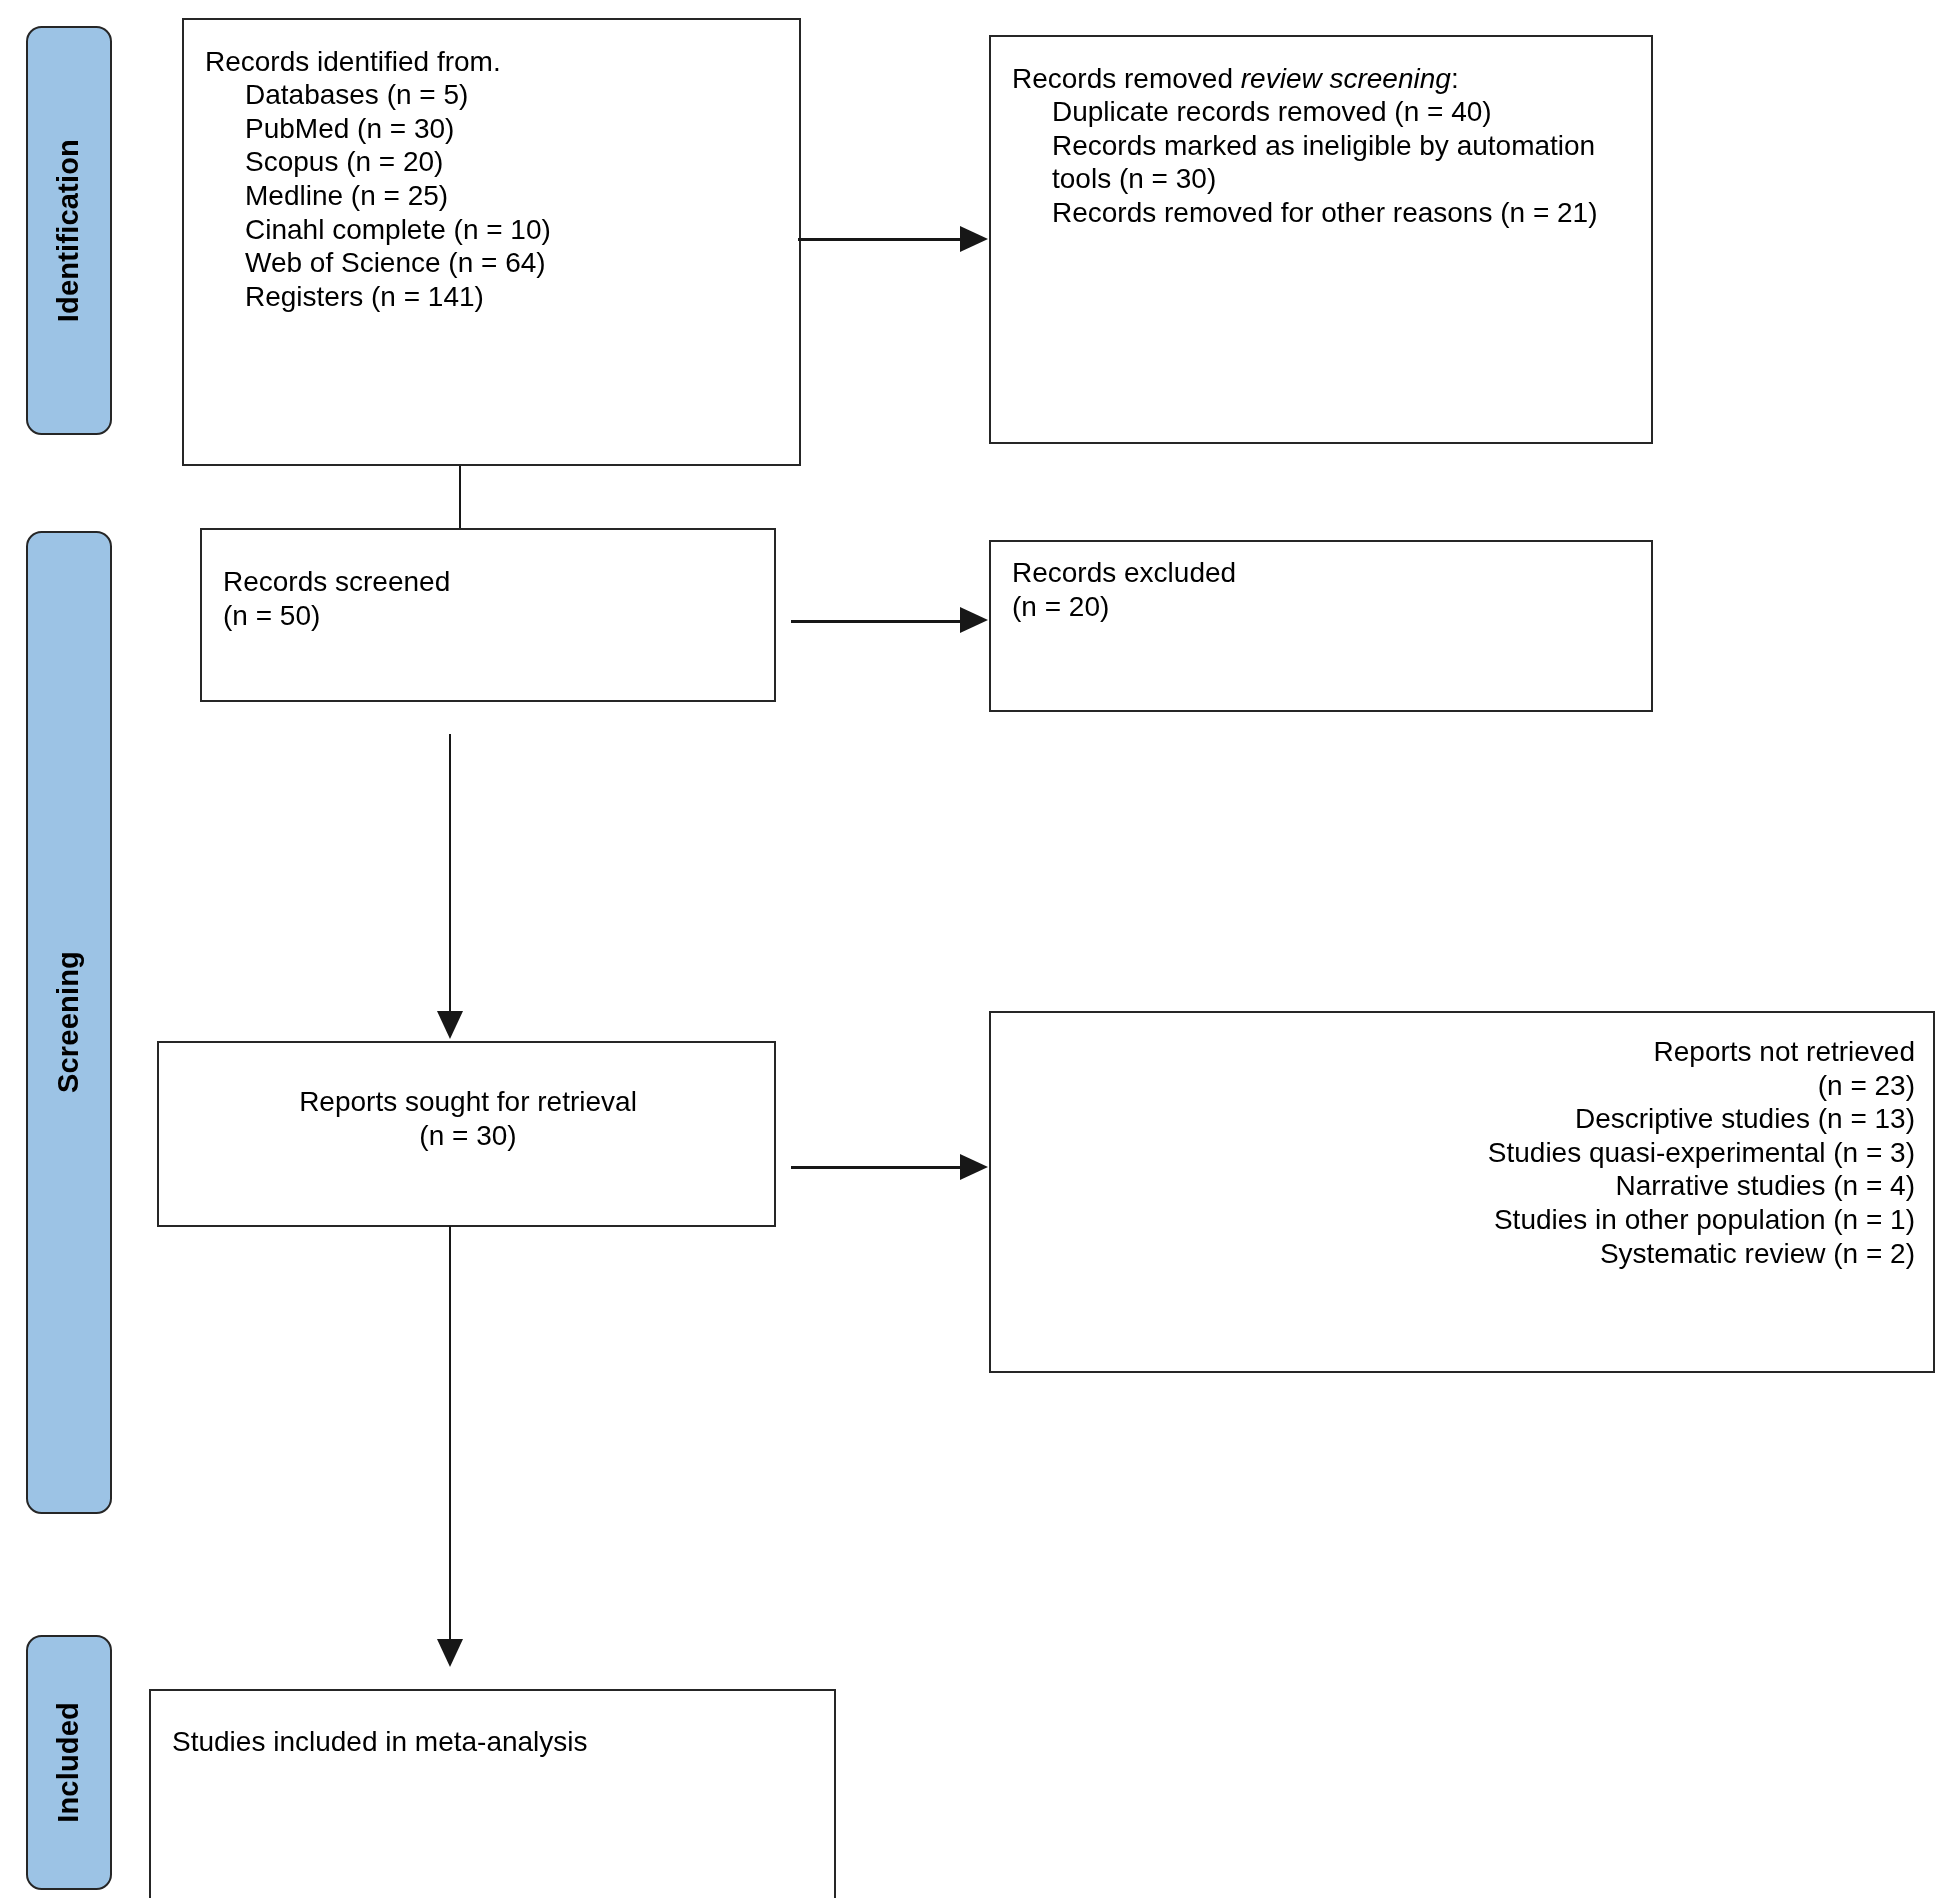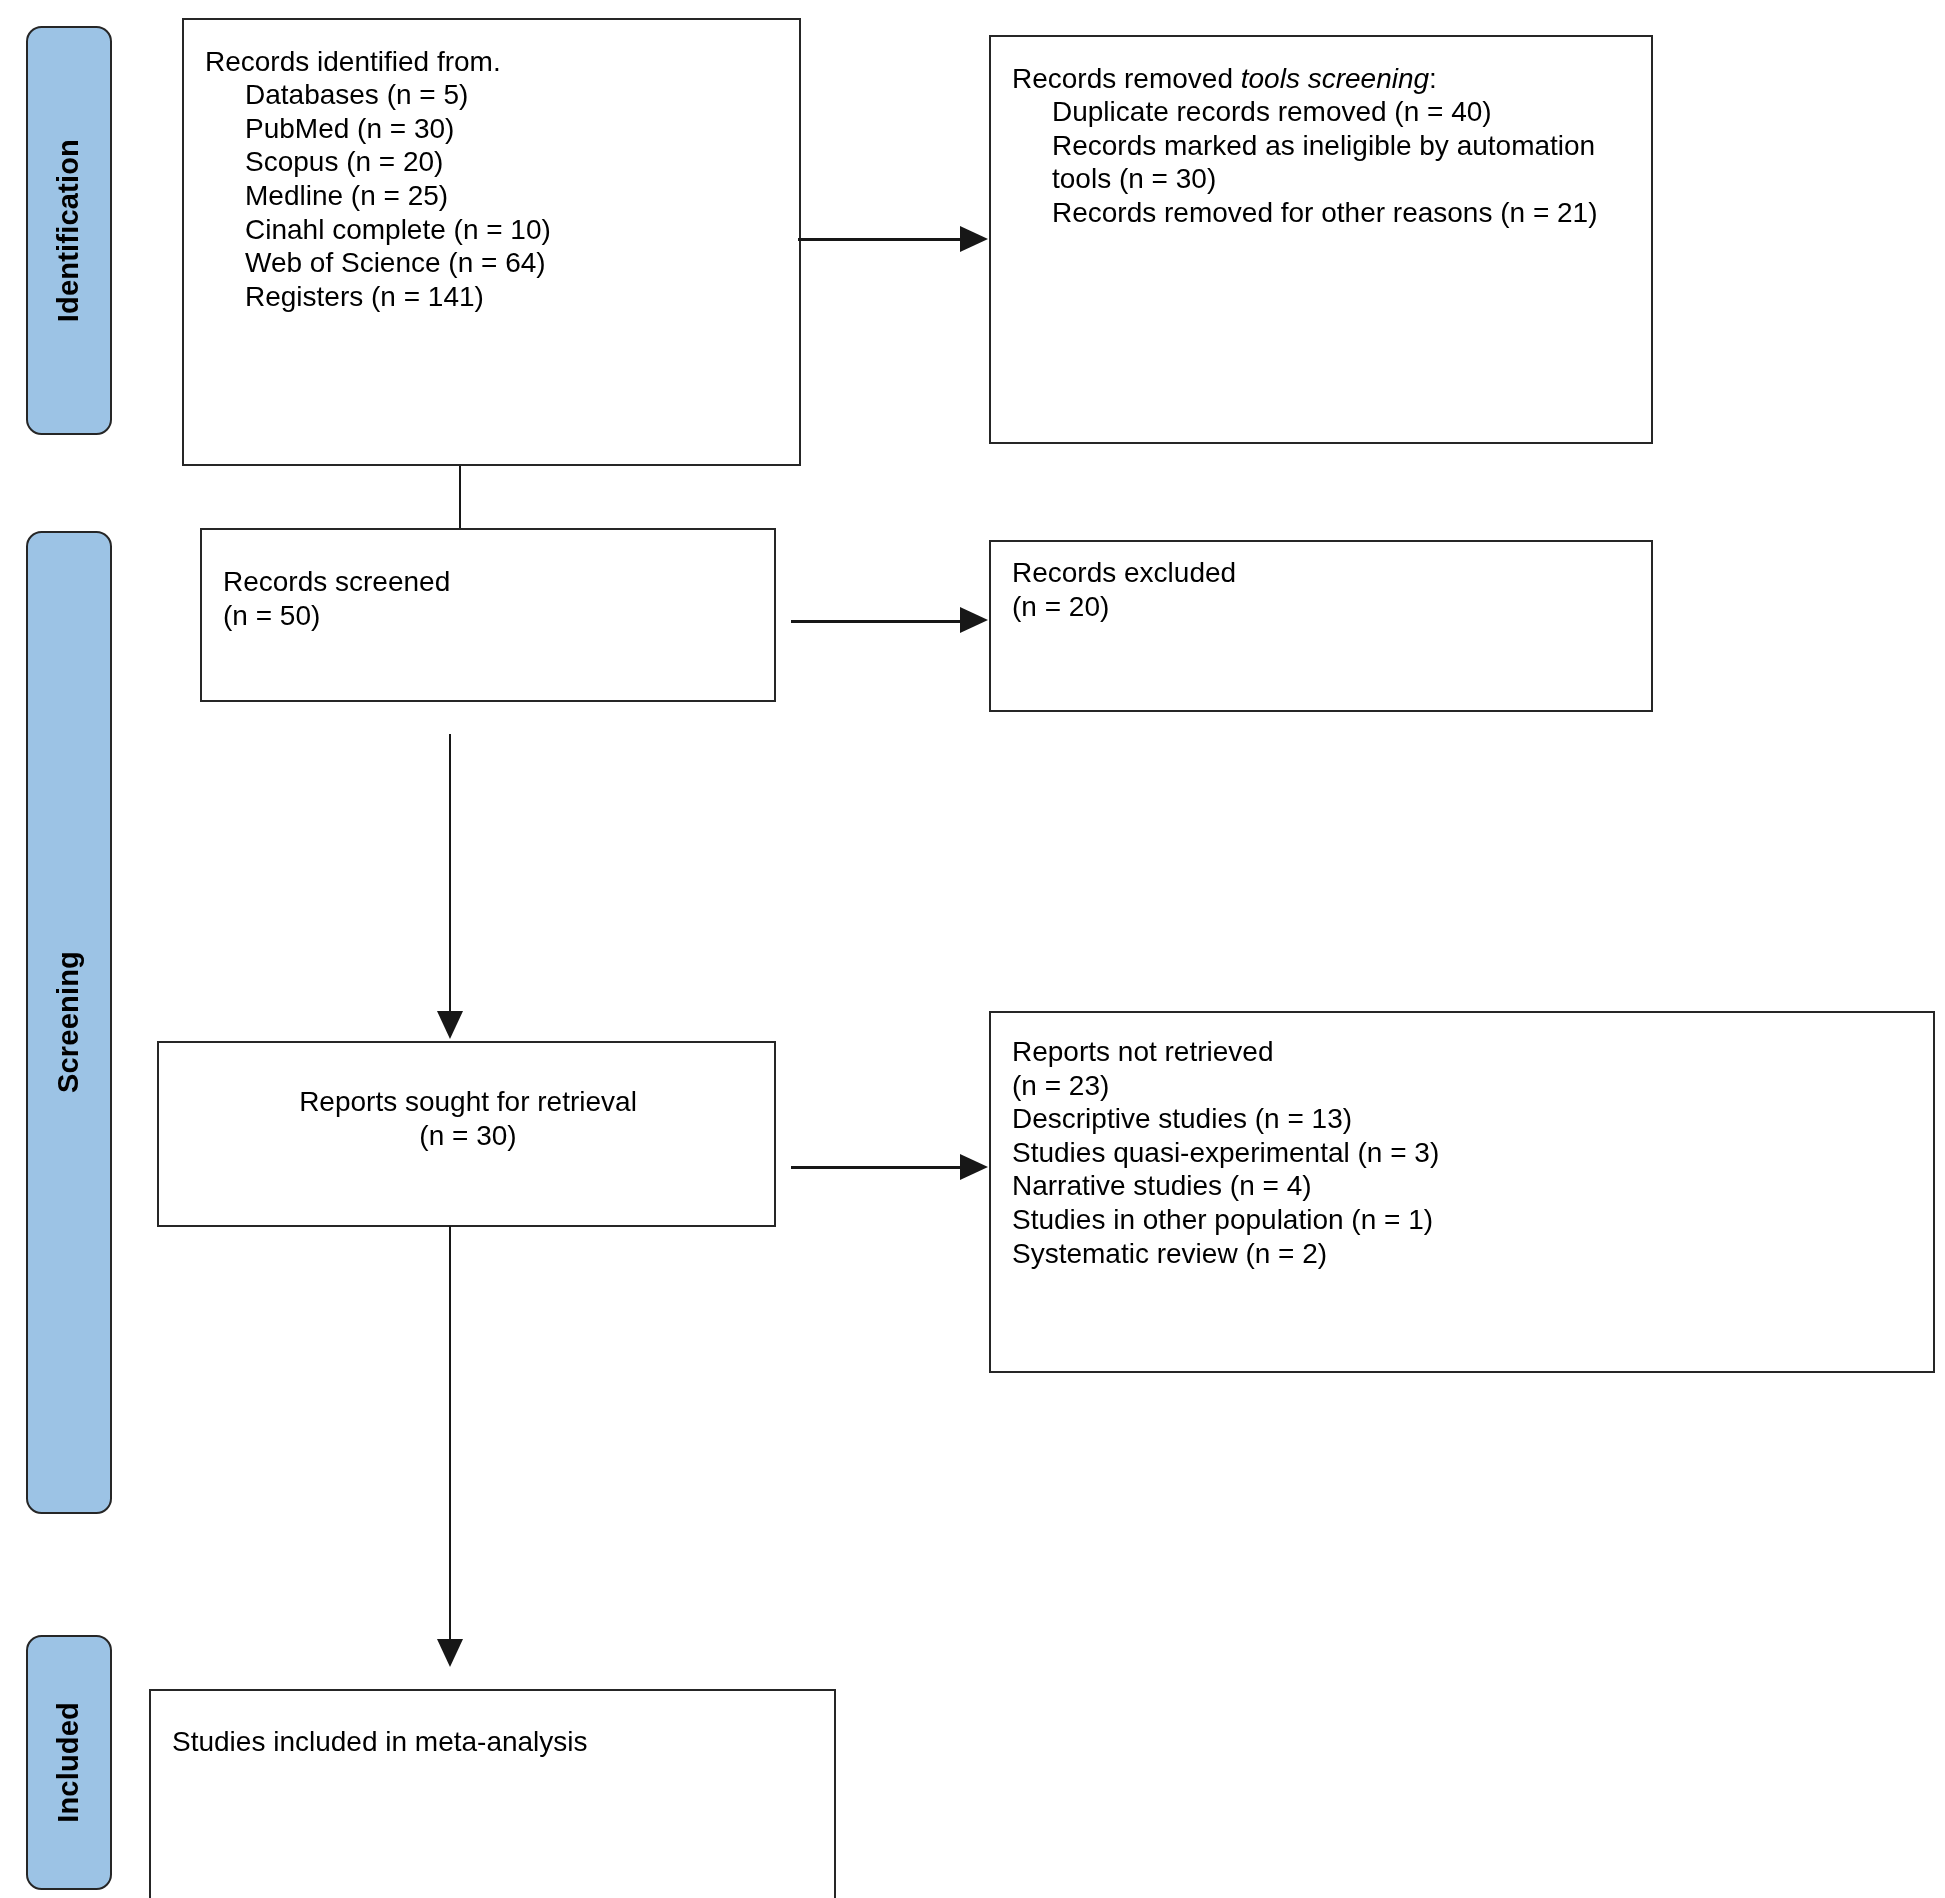--- a/index.html
+++ b/index.html
@@ -124,21 +124,21 @@
       <div class="line indent">Medline (n = 25)</div>
       <div class="line indent">Cinahl complete (n = 10)</div>
       <div class="line indent">Web of Science (n = 64)</div>
       <div class="line indent">Registers (n = 141)</div>
     </div>
   </div>
 
   <div class="flow-box" style="left:989px; top:35px; width:664px; height:409px;">
     <div class="body" style="padding-right:39px;">
       <div class="line wrap">
-        <span>Records removed </span><em>tools</em>
+        <span>Records removed </span><em>review</em>
         <em>screening</em><span>:</span>
       </div>
       <div class="indent-wrap">Duplicate records removed (n = 40)</div>
       <div class="indent-wrap">Records marked as ineligible by automation tools (n = 30)</div>
       <div class="indent-wrap">Records removed for other reasons (n = 21)</div>
     </div>
   </div>
 
   <div class="hline" style="left:798px; top:238px; width:163px;"></div>
   <div class="arrow-right" style="left:960px; top:226px;"></div>
@@ -166,21 +166,21 @@
   <div class="vline" style="left:449px; top:734px; height:277px;"></div>
   <div class="arrow-down" style="left:437px; top:1011px;"></div>
 
   <div class="flow-box" style="left:157px; top:1041px; width:619px; height:186px;">
     <div class="body" style="padding-top:42px;text-align:center;">
       <div class="line">Reports sought for retrieval</div>
       <div class="line">(n = 30)</div>
     </div>
   </div>
 
-  <div class="flow-box" style="left:989px; top:1011px; width:946px; height:362px;">
+  <div class="flow-box" style="left:989px; top:1011px; width:946px; height:362px;text-align:right;">
     <div class="body" style="padding-top:22px;">
       <div class="line">Reports not retrieved</div>
       <div class="line">(n = 23)</div>
       <div class="line">Descriptive studies (n = 13)</div>
       <div class="line">Studies quasi-experimental (n = 3)</div>
       <div class="line">Narrative studies (n = 4)</div>
       <div class="line">Studies in other population (n = 1)</div>
       <div class="line">Systematic review (n = 2)</div>
     </div>
   </div>

